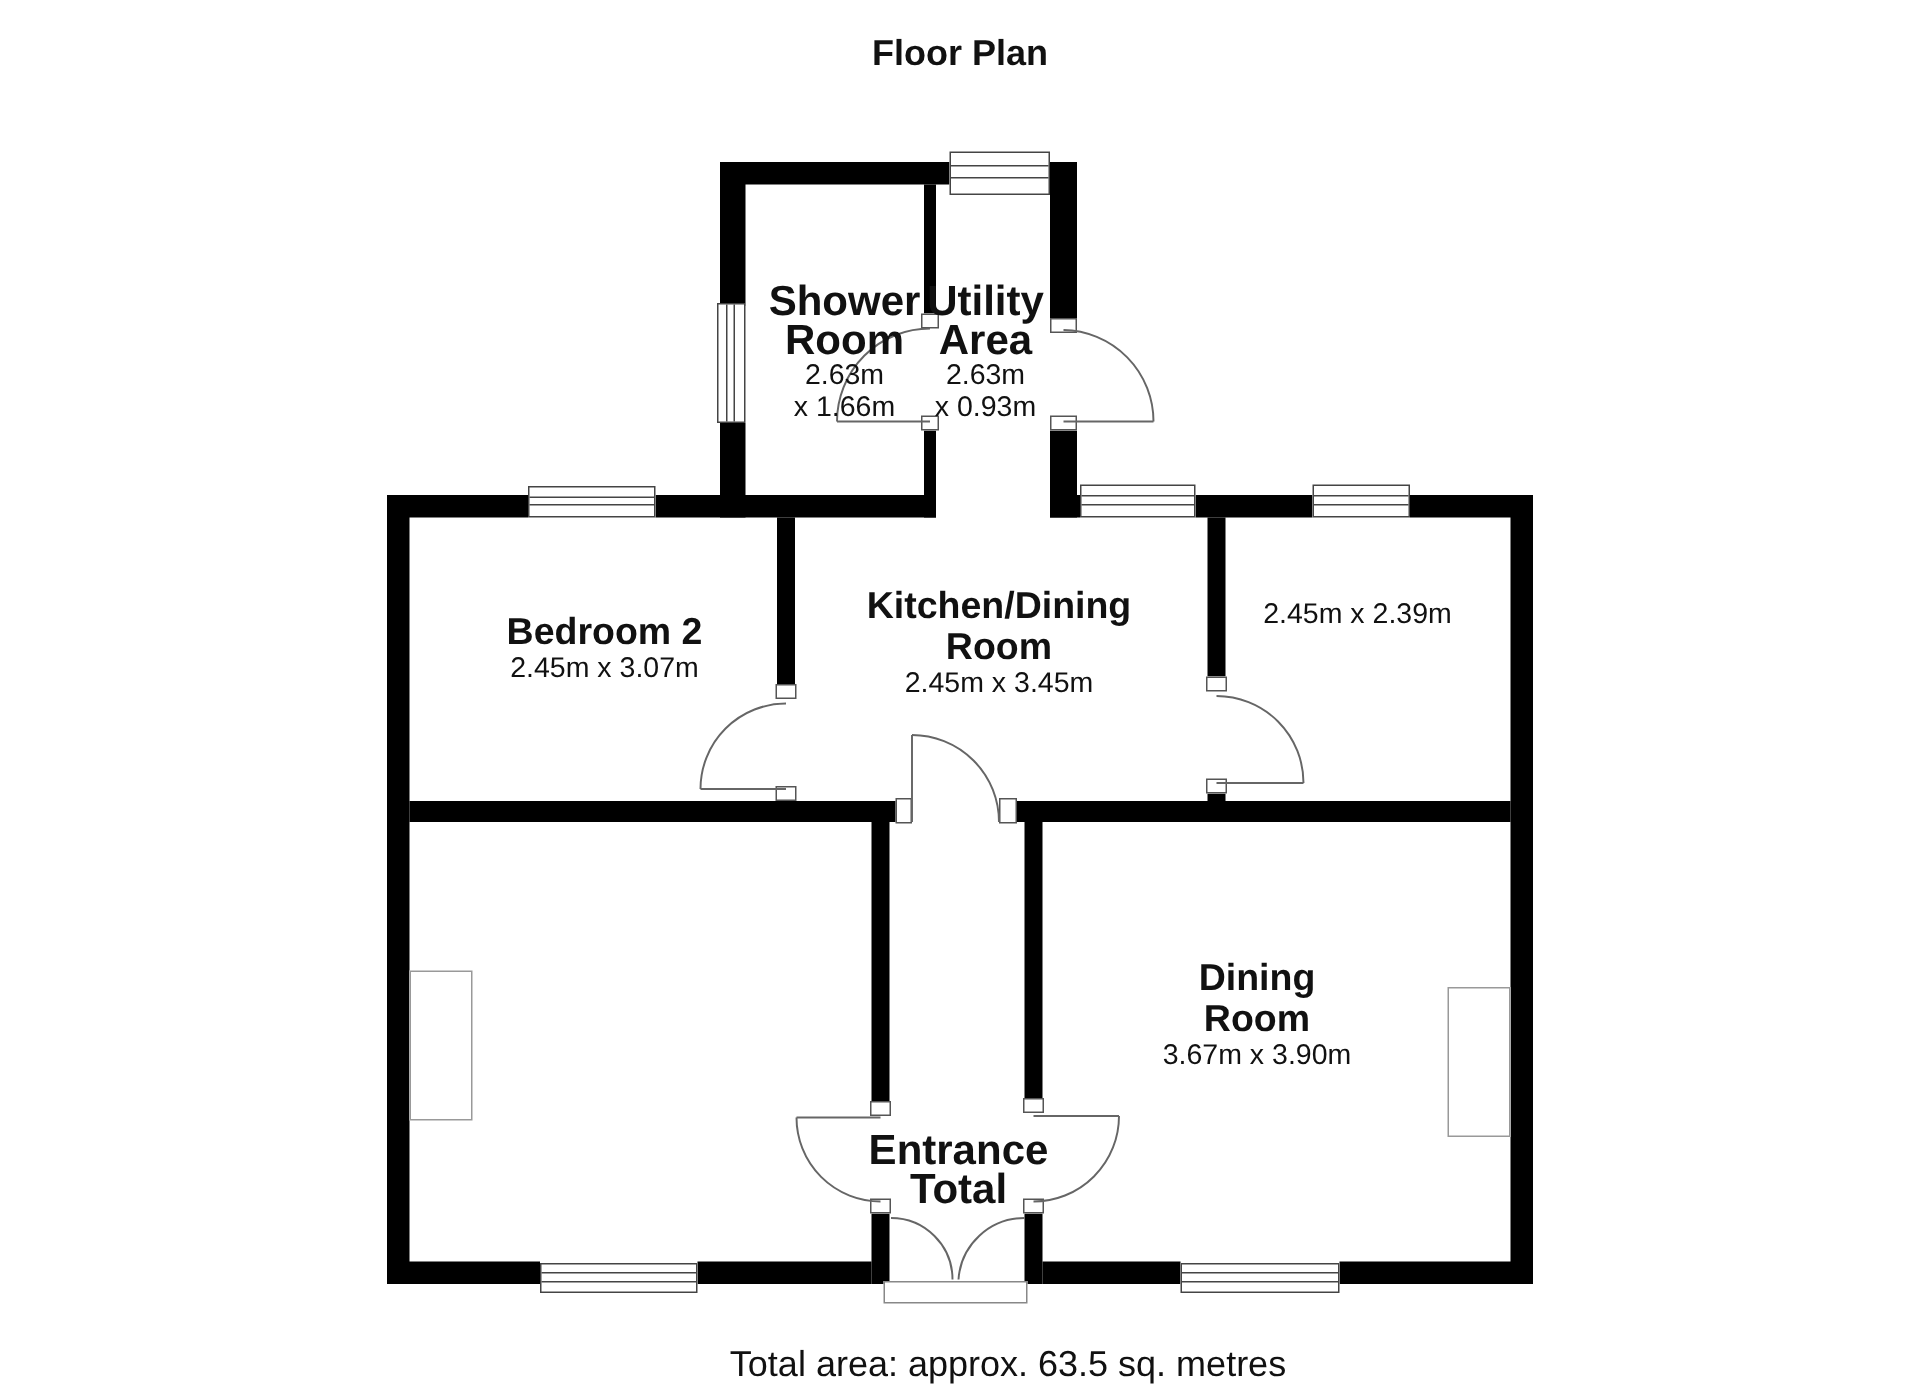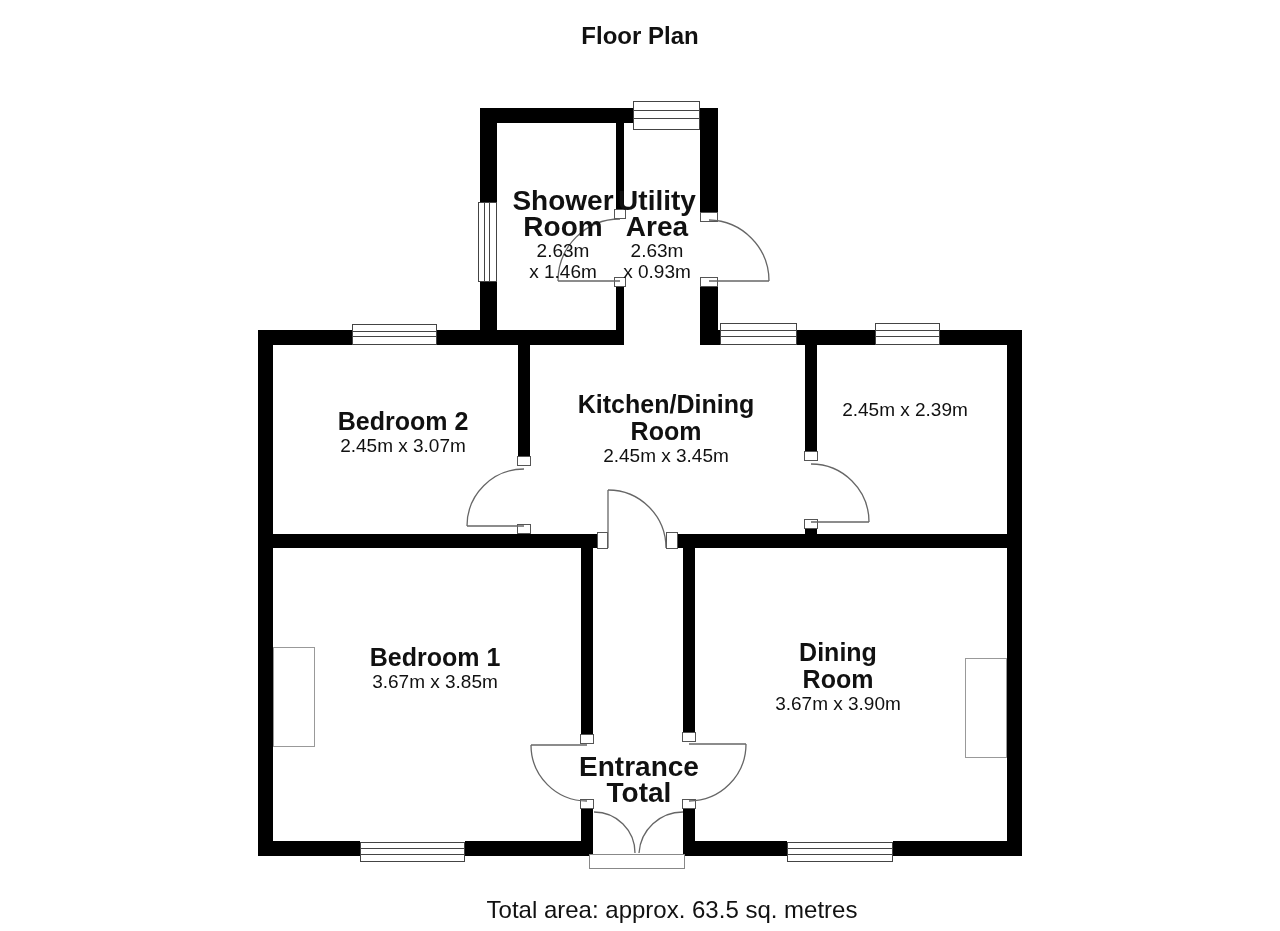--- a/index.html
+++ b/index.html
@@ -108,21 +108,21 @@
     <path d="M746,744 A57,57 0 0 1 689,801"></path>
     <path d="M689,744 L746,744"></path>
     <path d="M594,812 A41,41 0 0 1 635,853"></path>
     <path d="M683,812 A44,44 0 0 0 639,853"></path>
   </svg>
 
   <div class="label" style="left:493px;top:188px;width:140px">
     <span class="nm sm">Shower</span>
     <span class="nm sm">Room</span>
     <span class="dm">2.63m</span>
-    <span class="dm">x 1.46m</span>
+    <span class="dm">x 1.66m</span>
   </div>
 
   <div class="label" style="left:607px;top:188px;width:100px">
     <span class="nm sm">Utility</span>
     <span class="nm sm">Area</span>
     <span class="dm">2.63m</span>
     <span class="dm">x 0.93m</span>
   </div>
 
   <div class="label" style="left:303px;top:408px;width:200px">
@@ -133,24 +133,20 @@
   <div class="label" style="left:566px;top:391px;width:200px">
     <span class="nm">Kitchen/Dining</span>
     <span class="nm">Room</span>
     <span class="dm">2.45m x 3.45m</span>
   </div>
 
   <div class="label" style="left:805px;top:399px;width:200px">
     <span class="dm">2.45m x 2.39m</span>
   </div>
 
-  <div class="label" style="left:335px;top:644px;width:200px">
-    <span class="nm">Bedroom 1</span>
-    <span class="dm">3.67m x 3.85m</span>
-  </div>
 
   <div class="label" style="left:738px;top:639px;width:200px">
     <span class="nm">Dining</span>
     <span class="nm">Room</span>
     <span class="dm">3.67m x 3.90m</span>
   </div>
 
   <div class="label" style="left:564px;top:754px;width:150px">
     <span class="nm sm">Entrance</span>
     <span class="nm sm">Total</span>

